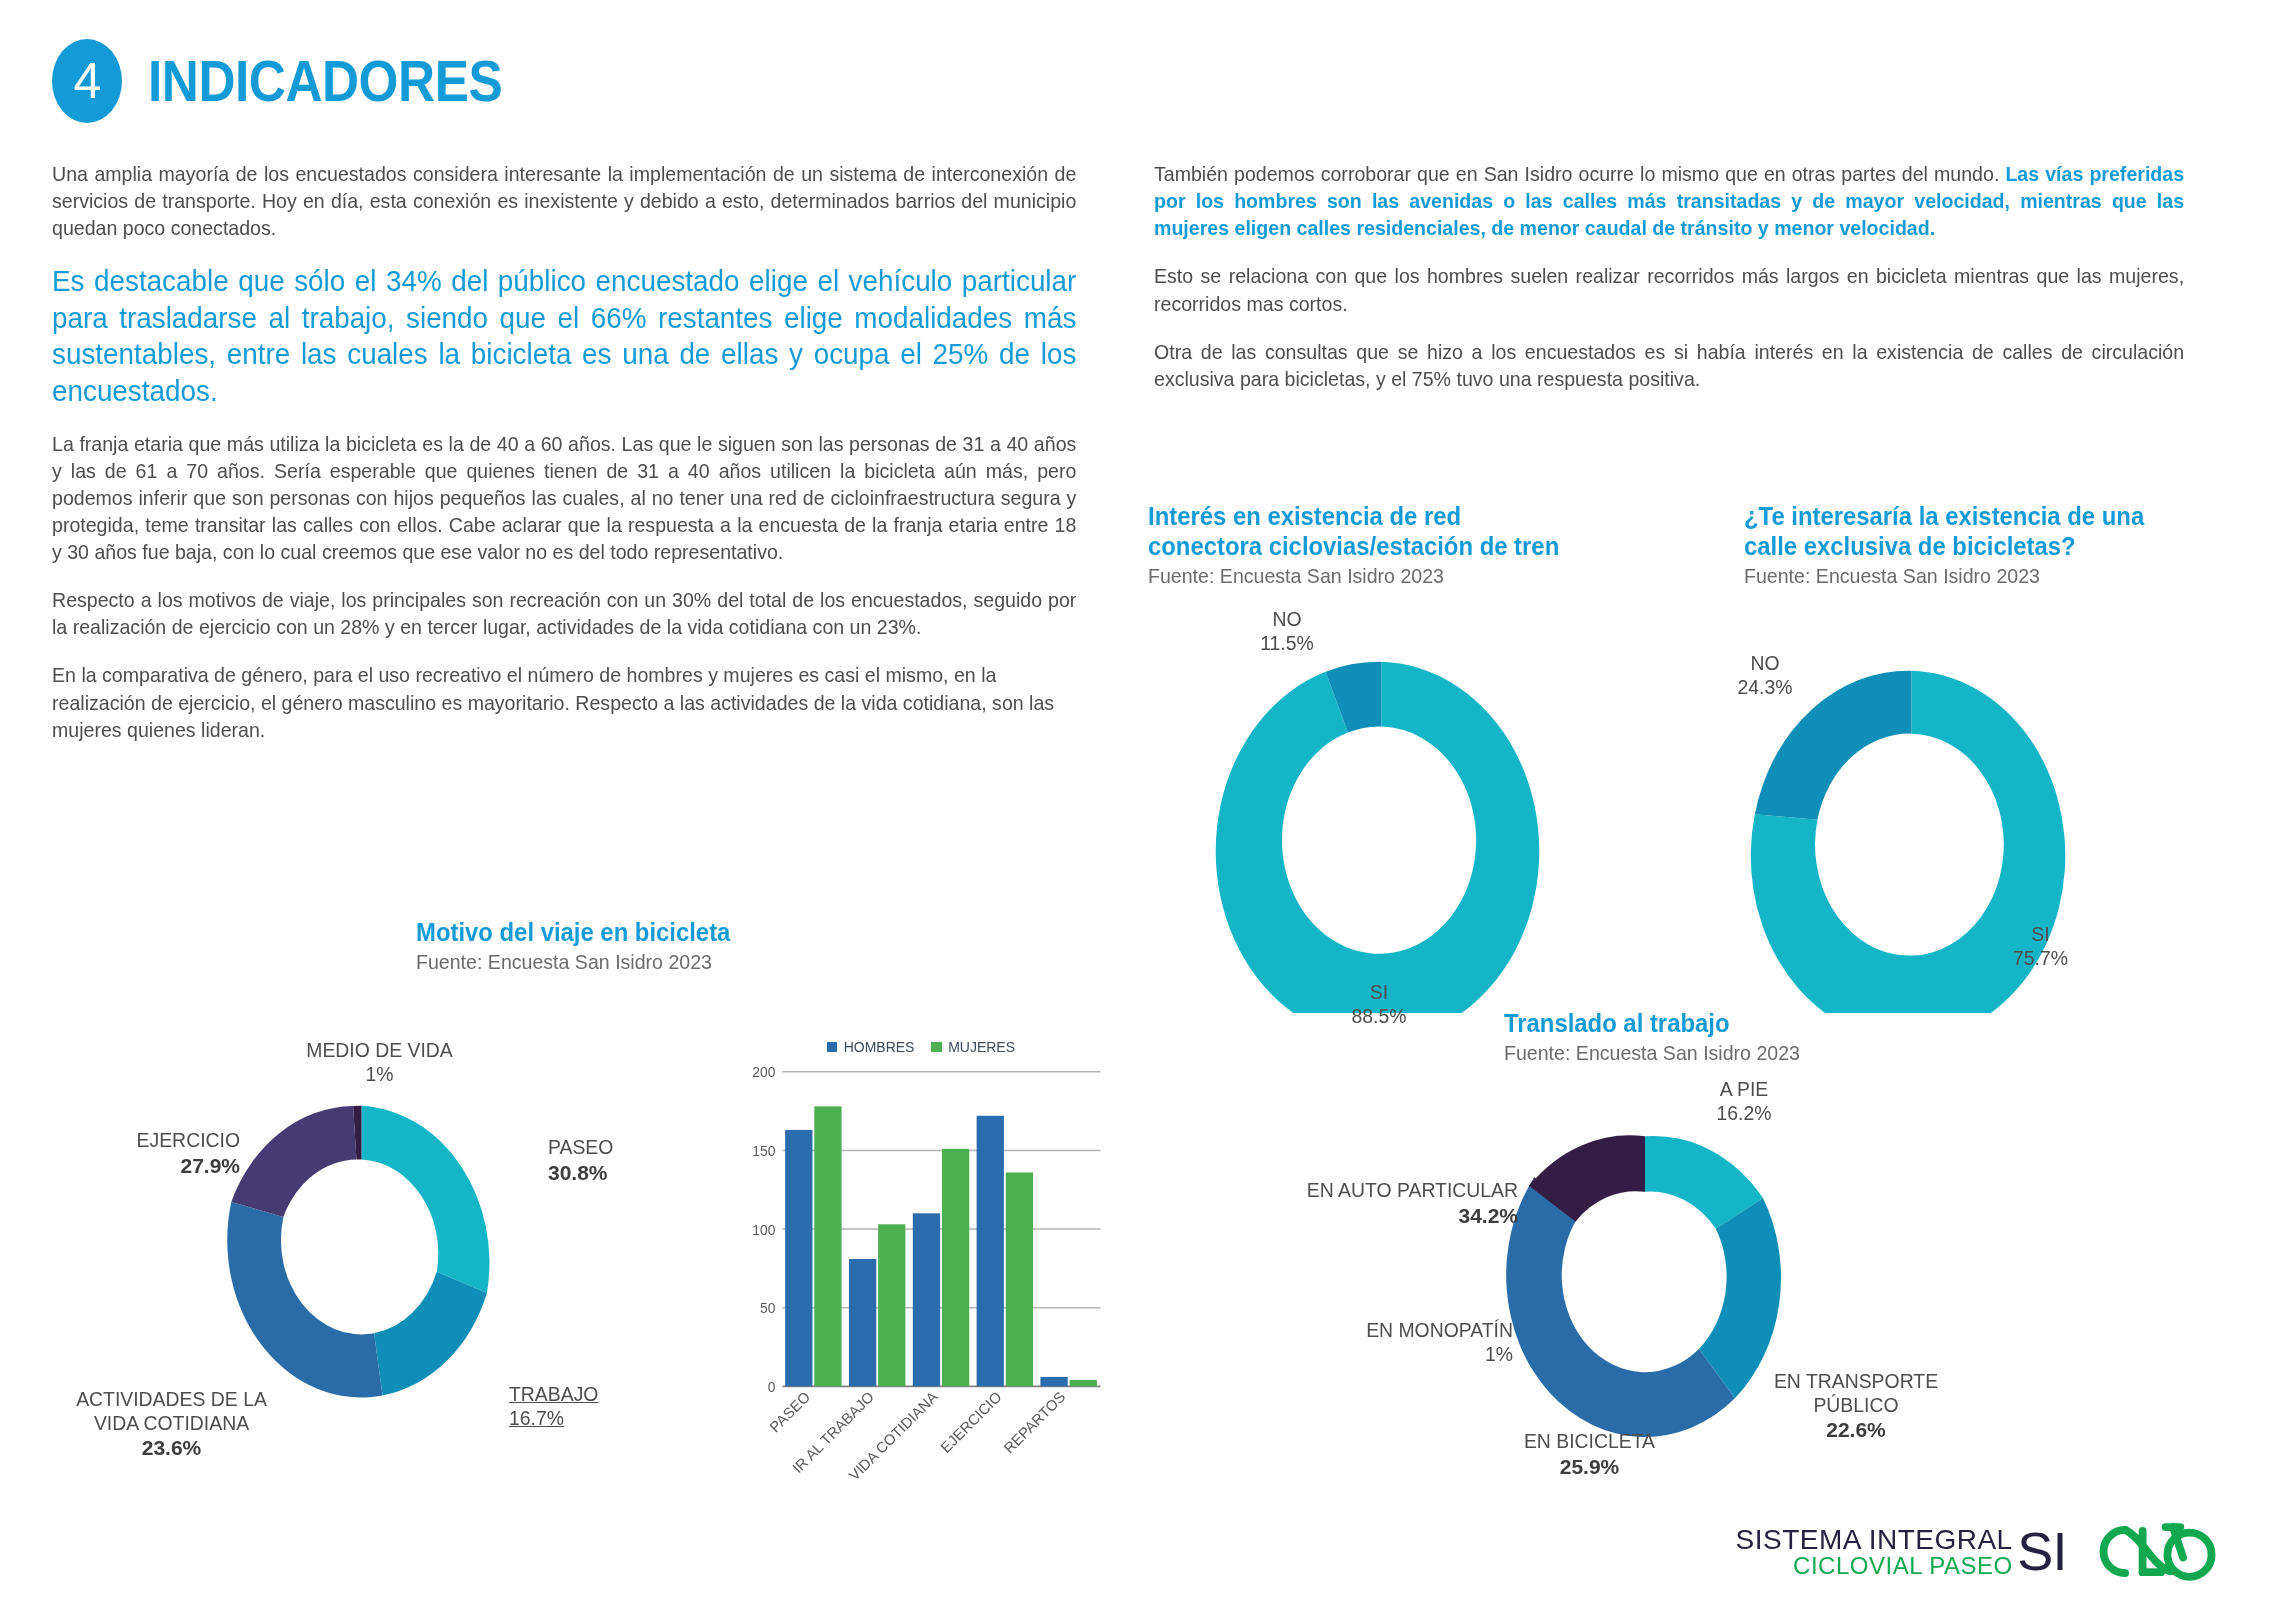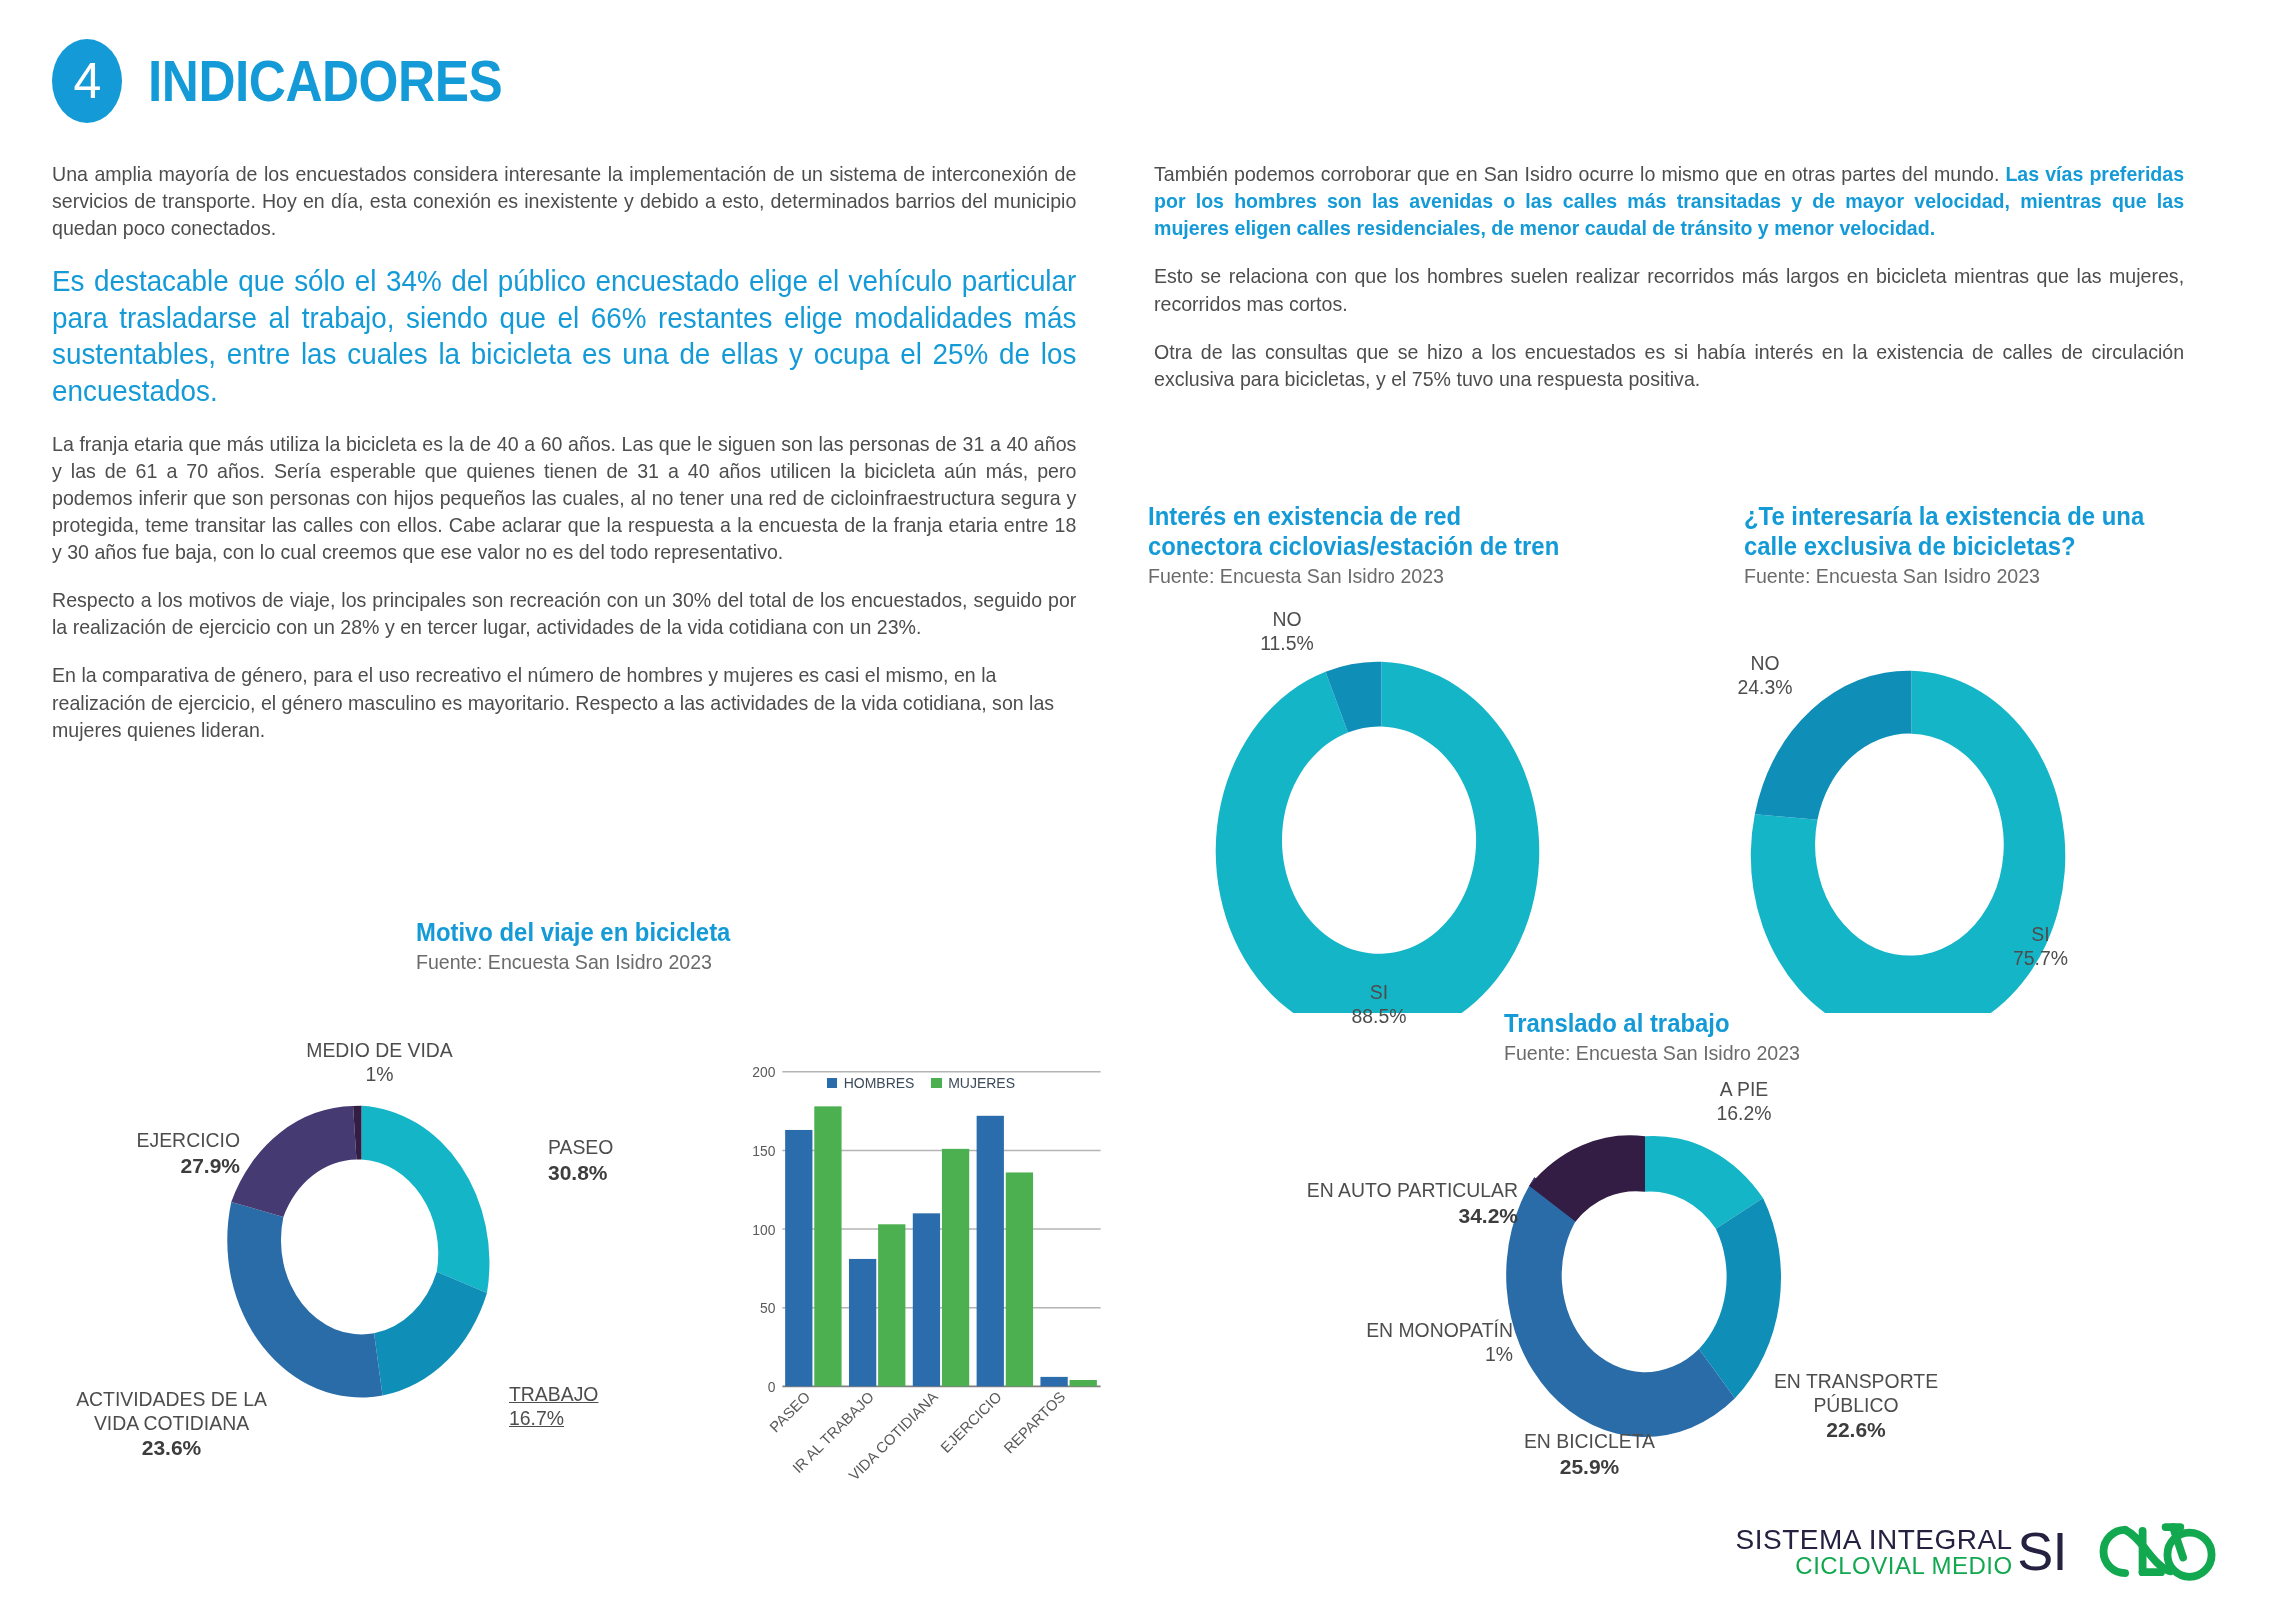--- a/index.html
+++ b/index.html
@@ -60,21 +60,21 @@
   }
 
   .lbl{position:absolute;color:#4d4d4d;font-size:19.4px;line-height:1.22;white-space:nowrap;}
   .lbl b{font-size:21px;color:#3d3d3d;}
   .lbl.c{text-align:center;}
   .lbl.r{text-align:right;}
 
   svg{display:block;}
 
   
-  .legend{display:flex;gap:17px;justify-content:center;align-items:center;margin-top:36px;}
+  .legend{display:flex;gap:17px;justify-content:center;align-items:center;}
   .legend .item{display:flex;align-items:center;gap:6.5px;color:#3c4a5a;font-size:14px;}
   .legend .sw{width:10.2px;height:10.2px;display:inline-block;}
   .axis-lbl{fill:#5a5a5a;font-size:30px;font-family:"Liberation Sans",sans-serif;}
   .cat-lbl{fill:#5a5a5a;font-size:32px;font-family:"Liberation Sans",sans-serif;}
 
   
   .footer{position:absolute;right:69px;bottom:37px;display:flex;align-items:center;gap:4.6px;}
   .logo-words{text-align:right;line-height:1.0;}
   .logo-l1{font-size:28px;color:#242240;letter-spacing:0.5px;}
   .logo-l2{font-size:24px;color:#12a850;letter-spacing:0.5px;}
@@ -289,21 +289,21 @@
       <text class="cat-lbl" transform="translate(350,730) rotate(-45)" text-anchor="end">IR AL TRABAJO</text>
       <text class="cat-lbl" transform="translate(488,730) rotate(-45)" text-anchor="end">VIDA COTIDIANA</text>
       <text class="cat-lbl" transform="translate(626,730) rotate(-45)" text-anchor="end">EJERCICIO</text>
       <text class="cat-lbl" transform="translate(764,730) rotate(-45)" text-anchor="end">REPARTOS</text>
     </g>
   </svg>
 
   <div class="footer">
     <div class="logo-words">
       <div class="logo-l1">SISTEMA INTEGRAL</div>
-      <div class="logo-l2">CICLOVIAL MEDIO</div>
+      <div class="logo-l2">CICLOVIAL PASEO</div>
     </div>
     <div class="logo-si">SI</div>
     <div class="logo-mark">
       <svg width="153" height="69" viewBox="0 0 330 150">
 
         <path d="M 112 28 A 47 47 0 1 0 112 122" fill="none" stroke="#12a850" stroke-width="17" stroke-linecap="round"></path>
         <path d="M 112 28 C 150 45 170 105 210 118" fill="none" stroke="#12a850" stroke-width="17" stroke-linecap="round"></path>
 
         <path d="M 150 30 L 150 120" fill="none" stroke="#12a850" stroke-width="17" stroke-linecap="round"></path>
         <path d="M 150 120 L 190 120" fill="none" stroke="#12a850" stroke-width="17" stroke-linecap="round"></path>

